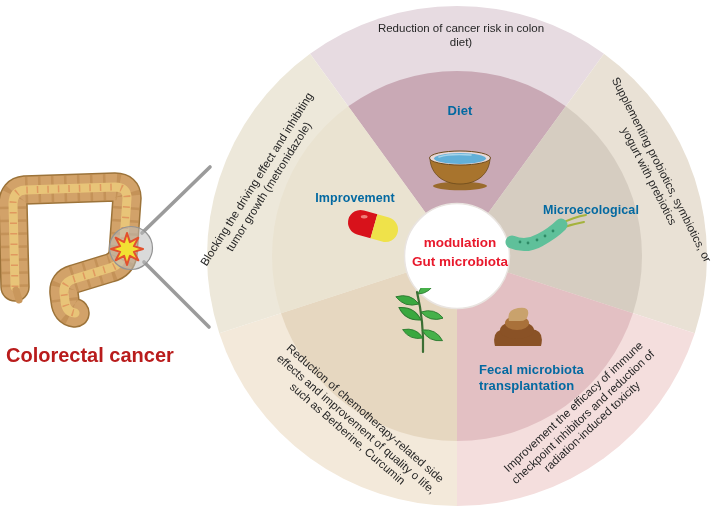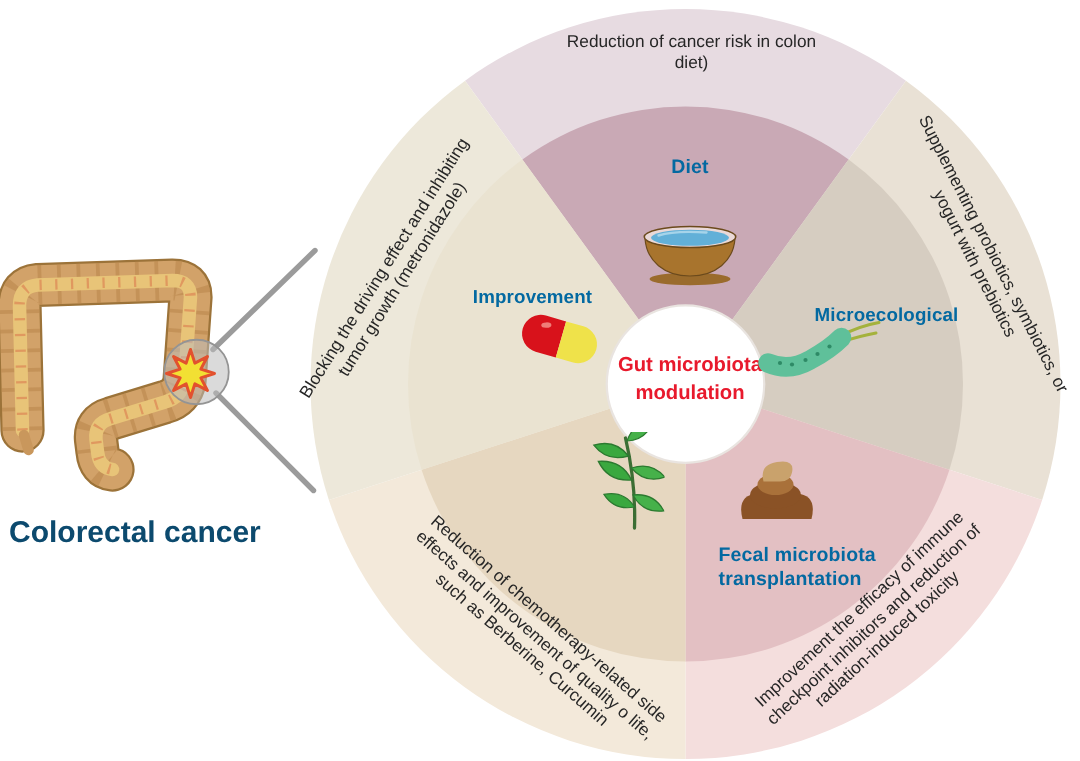--- a/index.html
+++ b/index.html
@@ -16,21 +16,21 @@
     position:absolute;font-size:11.5px;line-height:13.5px;text-align:center;
     color:#262626;transform-origin:center center;white-space:nowrap;
   }
   .arc-text div{white-space:nowrap;}
   #center-label{
     position:absolute;left:397px;top:233px;width:126px;text-align:center;
     font-weight:700;font-size:13.5px;line-height:19px;
   }
   #caption{
     position:absolute;left:6px;top:344px;width:200px;text-align:left;
-    font-weight:700;font-size:20px;color:#0c4a6e;
+    font-weight:700;font-size:20px;color:#b91c1c;
   }
   #diet-outer-text{left:331px;top:22px;width:260px;}
   #micro-outer-text{left:550px;top:80px;width:210px;transform:translate(-50%,-50%) rotate(63deg);left:655px;top:173px;}
   #fmt-outer-text{left:583px;top:417px;width:240px;transform:translate(-50%,-50%) rotate(-43deg);}
   #tcm-outer-text{left:356px;top:424px;width:250px;transform:translate(-50%,-50%) rotate(41deg);}
   #anti-outer-text{left:263px;top:183px;width:220px;transform:translate(-50%,-50%) rotate(-58deg);}
   #diet-label{left:420px;top:103px;width:80px;}
   #anti-label{left:313px;top:190px;width:84px;font-size:12.5px;}
   #micro-label{left:536px;top:187px;width:110px;line-height:15px;font-size:12.5px;margin-top:16px;}
   #tcm-label{left:327px;top:356px;width:130px;text-align:right;}
@@ -108,22 +108,22 @@
   <div class="sector-label" id="anti-label">Improvement</div>
   <div class="sector-label" id="micro-label">
     <div>Microecological</div>
   </div>
   <div class="sector-label" id="fmt-label">
     <div>Fecal microbiota</div>
     <div>transplantation</div>
   </div>
 
   <div id="center-label" style="color: rgb(232, 25, 44);">
+    <div>modulation</div>
     <div>Gut microbiota</div>
-    <div>modulation</div>
   </div>
 
   <div id="caption">Colorectal cancer</div>
 
   <svg class="icon-svg" id="bowl-icon" width="70" height="50" viewBox="0 0 70 50">
     <ellipse cx="35" cy="44" rx="27" ry="4.2" fill="#9a6b2c"></ellipse>
     <path d="M5,17 C6,32 18,42 35,42 C52,42 64,32 65,17 Z" fill="#a8742d" stroke="#6b4a1c" stroke-width="0.8"></path>
     <ellipse cx="35" cy="16" rx="30.5" ry="7" fill="#ead9d8" stroke="#6b4a1c" stroke-width="1"></ellipse>
     <ellipse cx="35" cy="16.5" rx="26" ry="5.4" fill="#62b0d8"></ellipse>
     <path d="M14,15 Q25,11.5 46,13" fill="none" stroke="#a6d4ea" stroke-width="1.6" stroke-linecap="round"></path>

